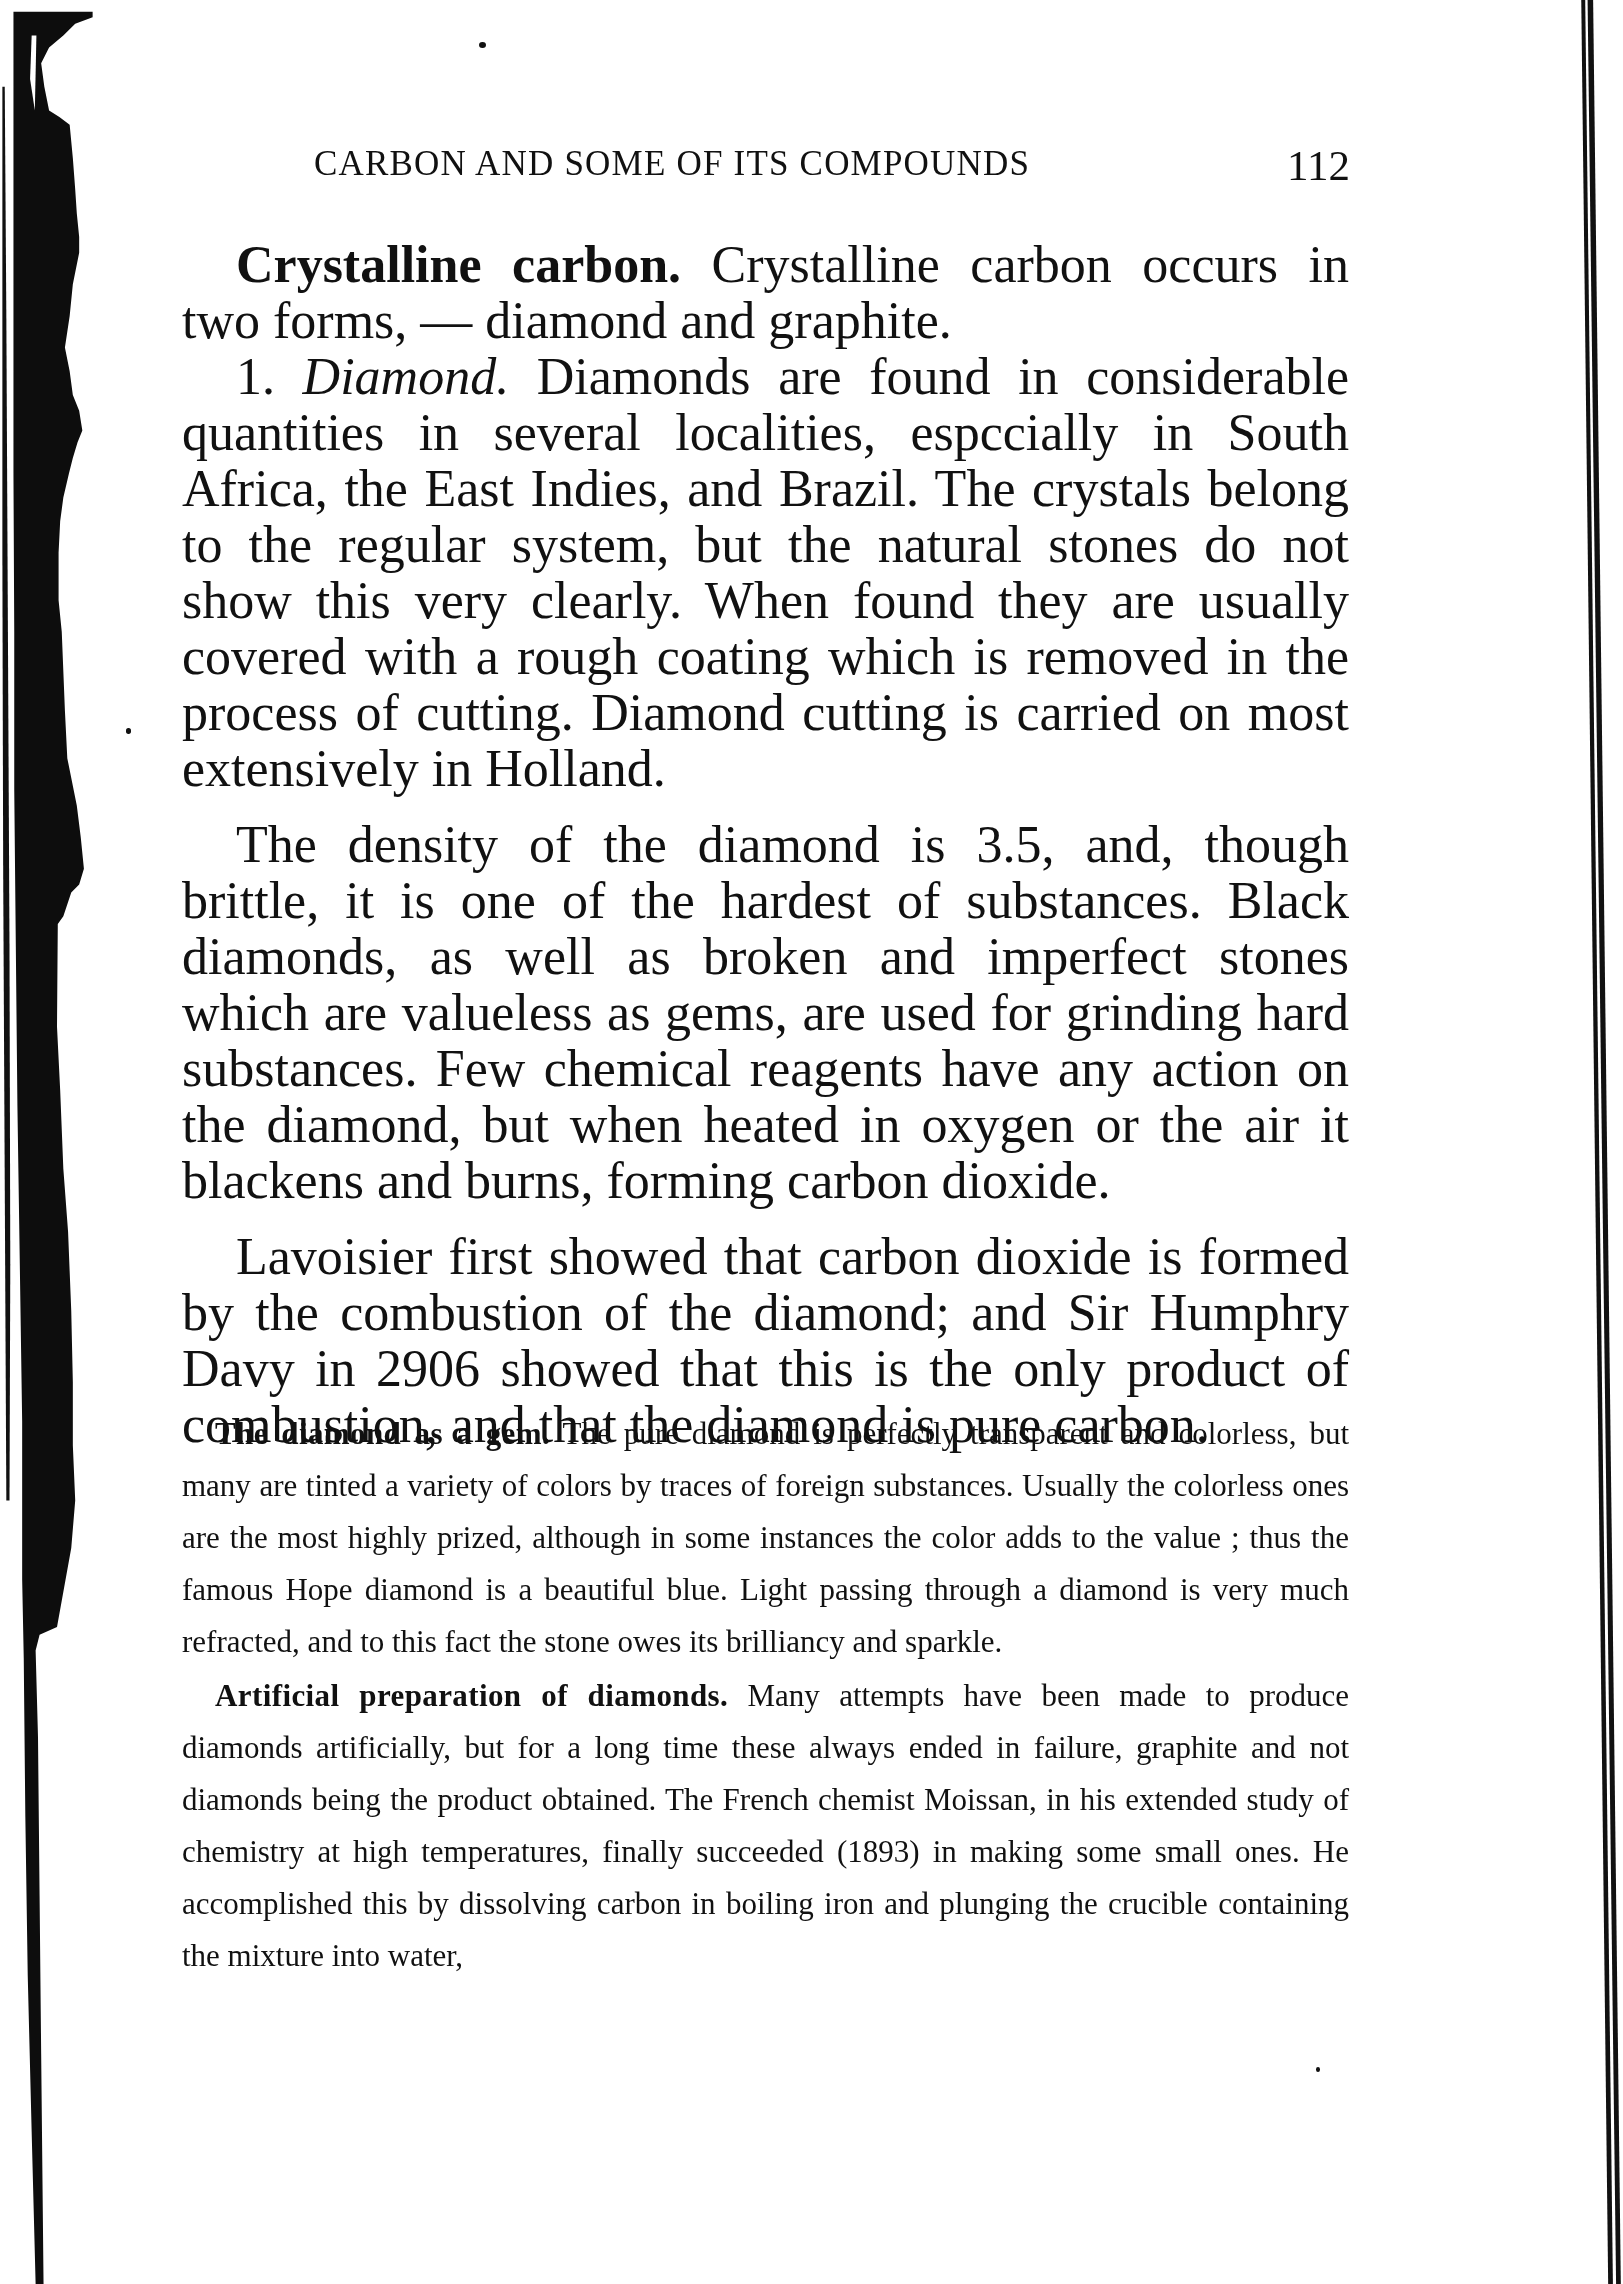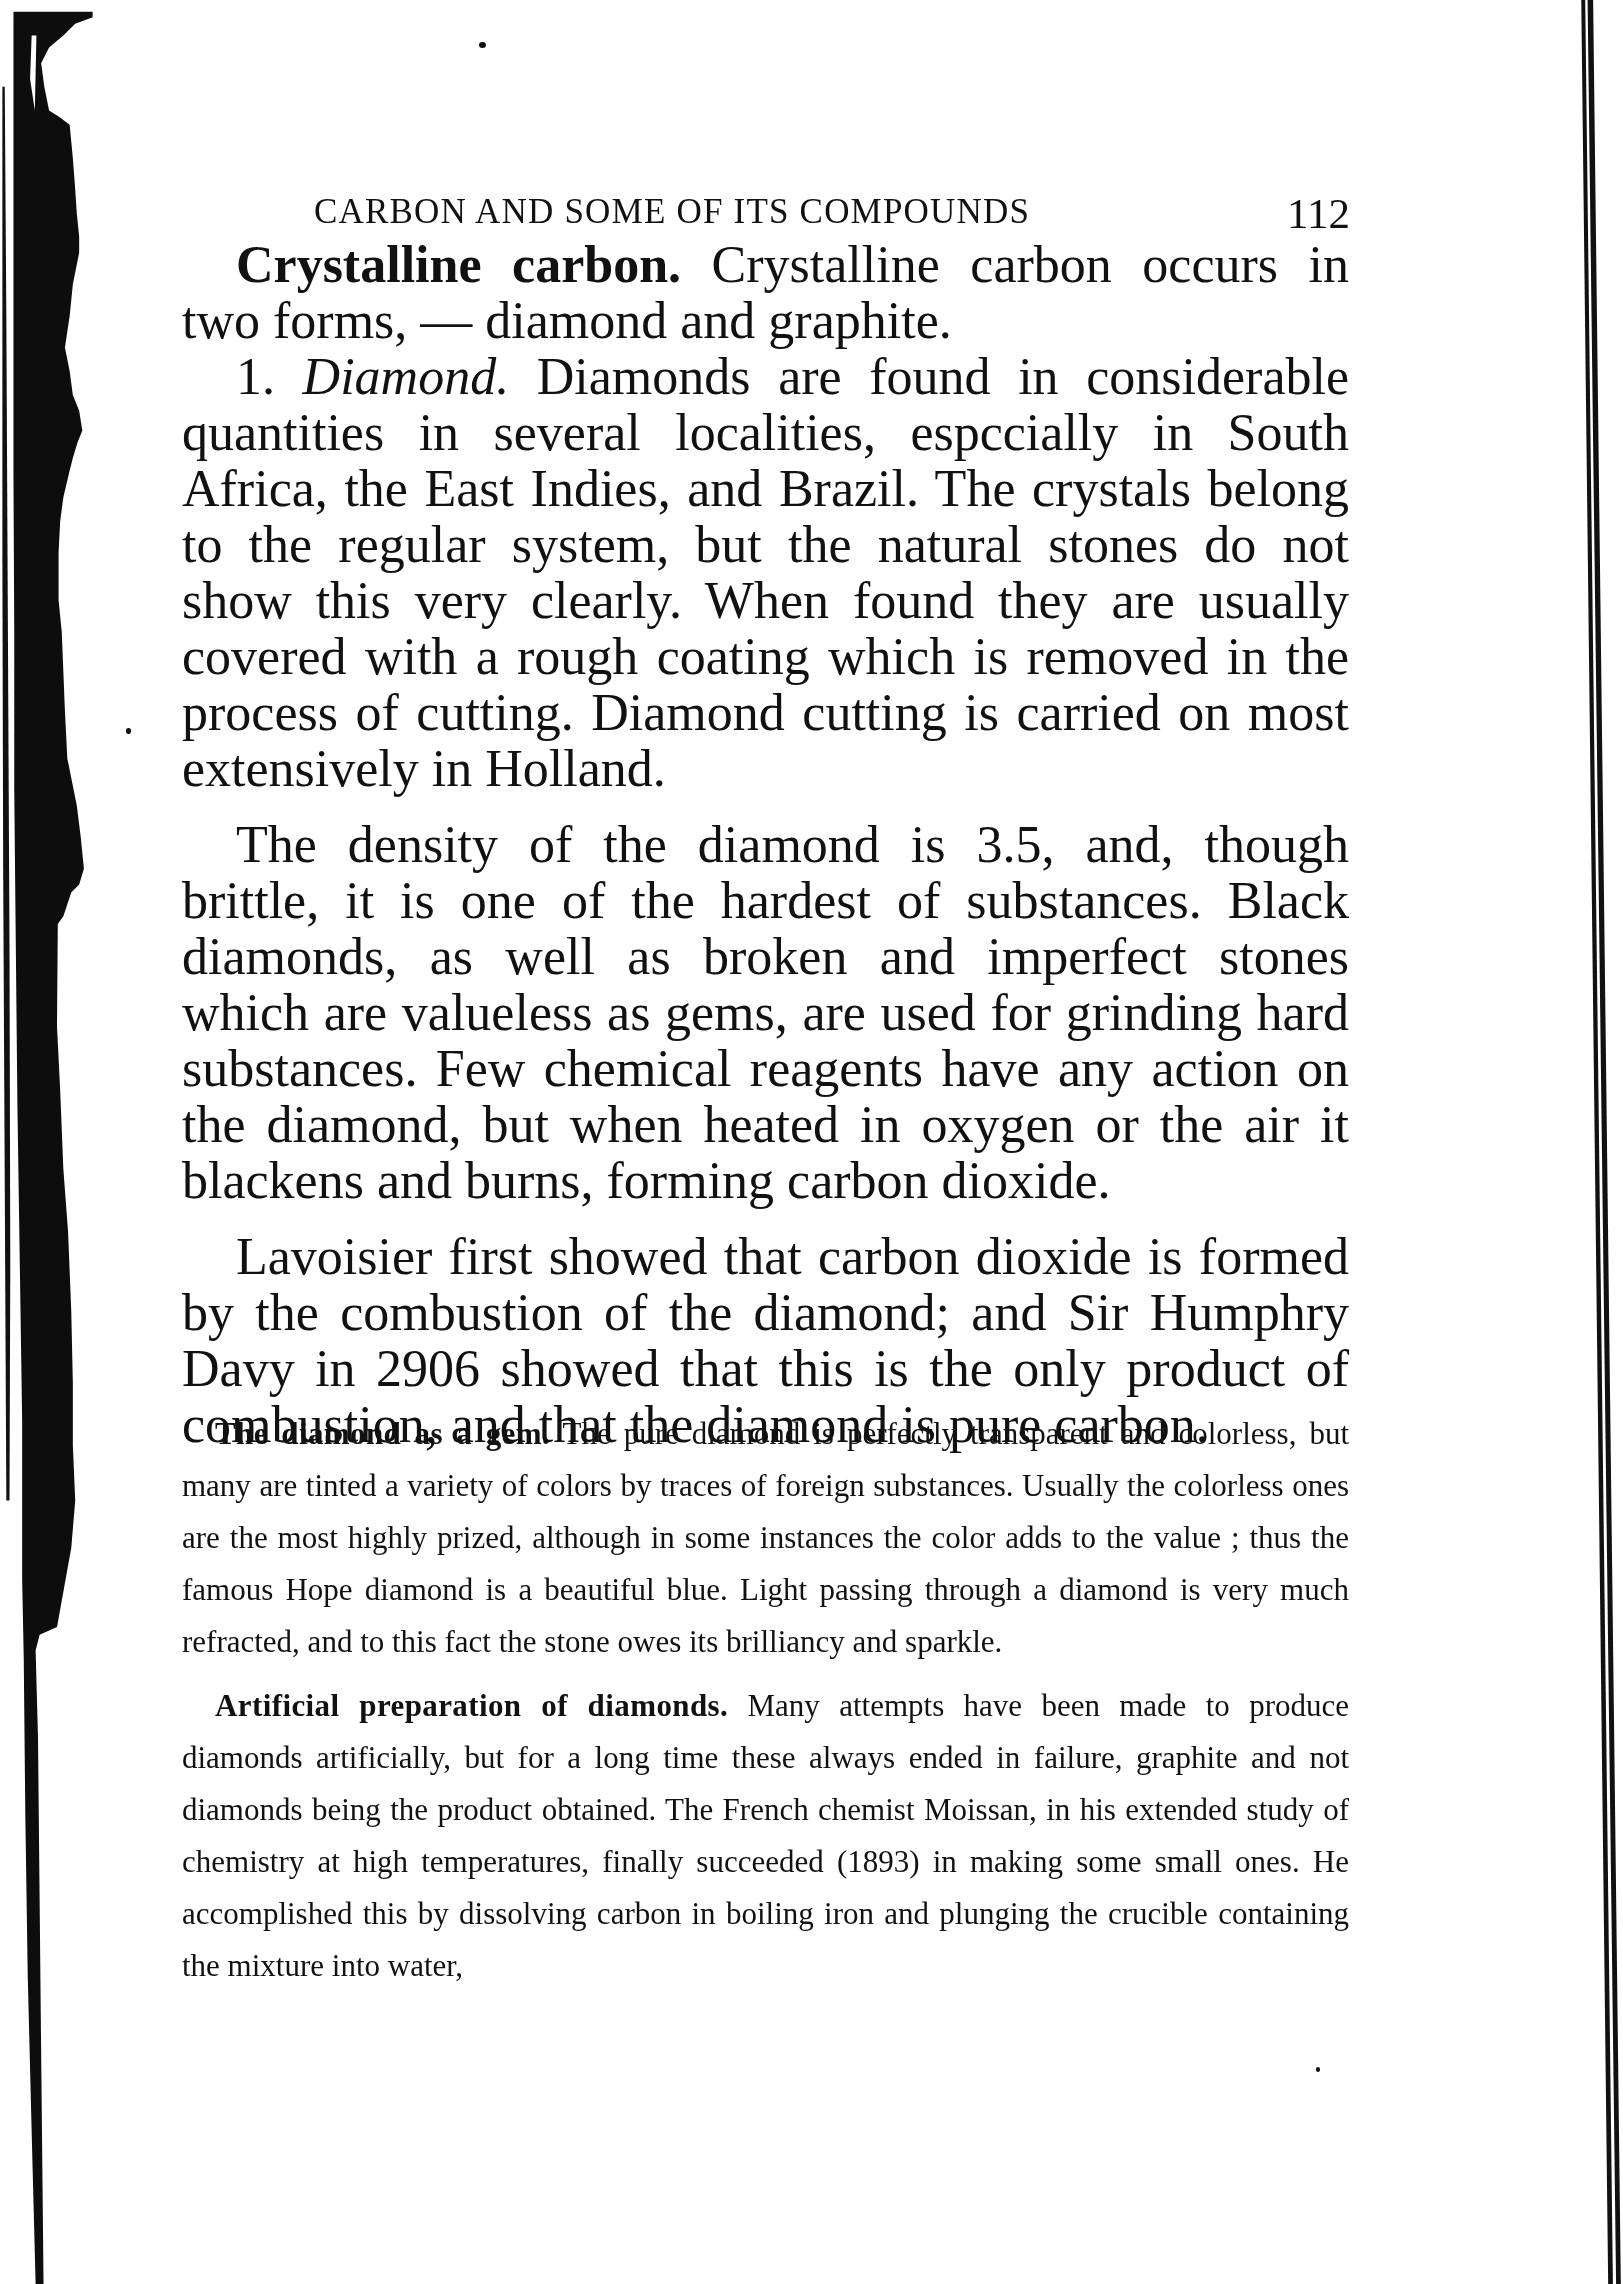--- a/index.html
+++ b/index.html
@@ -8,40 +8,40 @@
     background:#ffffff; color:#111111;
     font-family:"Liberation Serif","DejaVu Serif",serif;
   }
   
   .binding-left { position:absolute; left:0; top:0; width:190px; height:2284px; }
   .edge-right { position:absolute; left:1548px; top:0; width:76px; height:2284px; }
   .speck { position:absolute; background:#111; border-radius:50%; }
 
   .running-head {
     position:absolute; left:314px; top:144px; width:1036px; height:55px;
-    font-size:35px; letter-spacing:1.2px;margin-top:48px;
+    font-size:35px; letter-spacing:1.2px;
   }
   .running-head .title { position:absolute; left:0; top:0; }
   .running-head .page-no { position:absolute; right:0; top:-3.2px; font-size:43px; letter-spacing:0; }
 
   .body-large {
     position:absolute; left:182px; top:237px; width:1167px;
     font-size:52px; line-height:56px; text-align:justify;
   }
   .body-large p { margin:0 0 0 0; text-indent:54px; }
   .body-large p + p.gap { margin-top:20px; }
   .b { font-weight:bold; }
   .i { font-style:italic; }
 
   .body-small {
     position:absolute; left:182px; top:1408px; width:1167px;
     font-size:31px; line-height:52px; text-align:justify;
   }
   .body-small p { margin:0; text-indent:33px; }
-  .body-small p + p { margin-top:12px;font-family:Liberation Serif, serif; }
+  .body-small p + p { margin-top:2px;font-family:Liberation Serif, serif; }
   .body-small .b { font-weight:bold; letter-spacing:0.4px; }
 </style>
 </head>
 <body>
 
 <svg class="binding-left" viewBox="0 0 240 2892" preserveAspectRatio="none">
   <path d="M17 15 L117 15 L117 22 L95 30 L80 45 L62 60 L52 80 L56 110 L62 140 L75 148 L88 158 L92 200 L95 240 L97 270 L100 300 L100 320 L92 360 L88 400 L82 440 L88 470 L92 500 L100 520 L104 545 L98 560 L92 580 L87 600 L80 630 L76 660 L74 700 L74 760 L78 800 L82 900 L85 960 L97 1020 L102 1060 L106 1100 L100 1120 L90 1130 L80 1160 L73 1170 L72 1300 L76 1380 L80 1480 L86 1560 L90 1660 L92 1750 L92 1830 L95 1900 L90 1960 L72 2060 L50 2070 L45 2090 L48 2200 L50 2400 L52 2600 L55 2892 L45 2892 L40 2700 L35 2500 L32 2300 L30 2100 L28 2000 L28 1800 L25 1600 L22 1400 L20 1200 L18 1000 L18 800 L17 600 L17 400 L17 200 Z" fill="#0d0d0d"></path>
   <path d="M3 110 L6 110 L8 400 L10 800 L12 1200 L13 1600 L12 1900 L8 1900 L6 1500 L4 1100 L3 700 Z" fill="#111"></path>
   <path d="M40 45 L46 45 L44 140 L38 100 Z" fill="#ffffff"></path>
 </svg>

